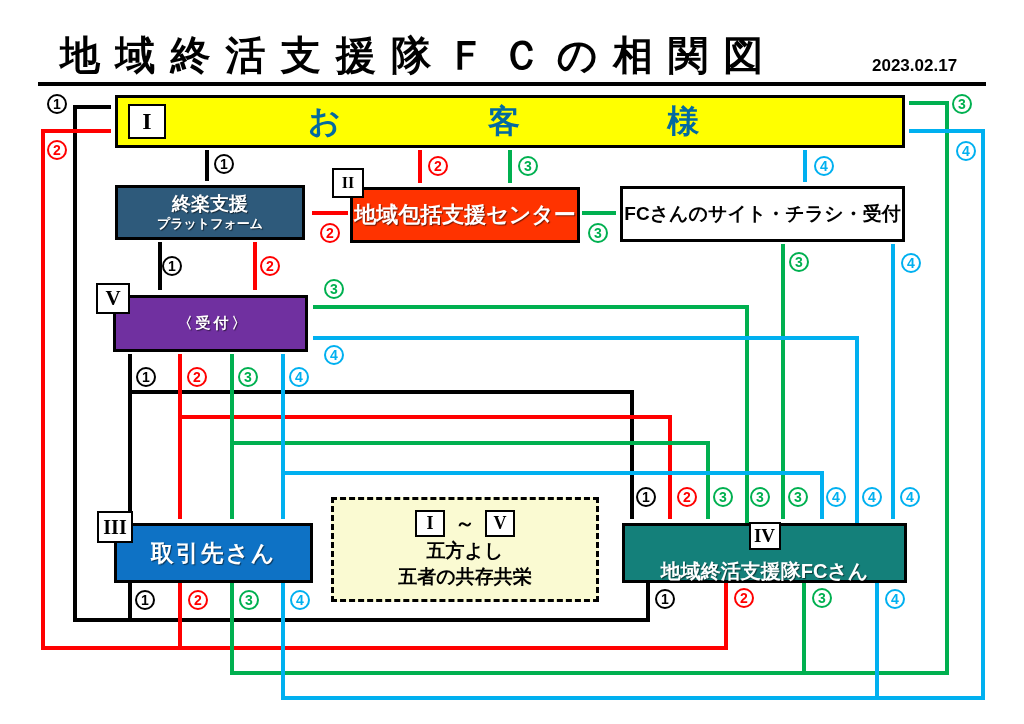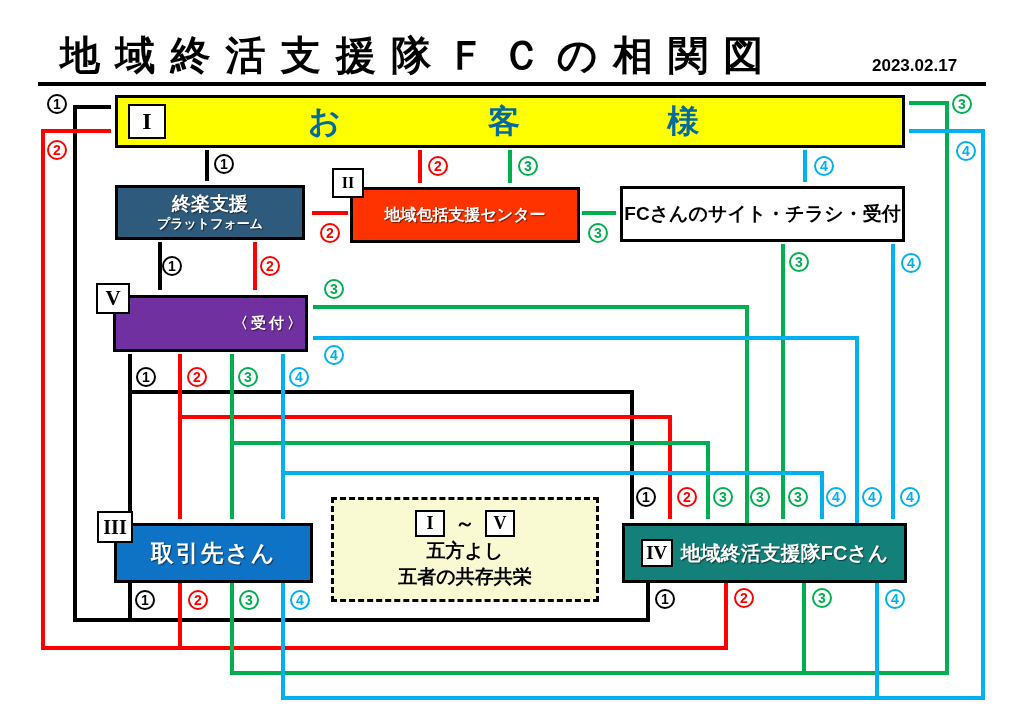--- a/index.html
+++ b/index.html
@@ -19,36 +19,36 @@
            font-family:"Liberation Serif","DejaVu Serif",serif;font-weight:bold;color:#000;z-index:6;}
   
   #b-customer{left:115px;top:95px;width:790px;height:53px;background:#FFFF00;z-index:4;}
   #b-customer .lbl{font-size:32px;font-weight:bold;color:#0369a1;letter-spacing:4.6em;padding-left:4.2em;white-space:nowrap;}
   #chip-1{left:128px;top:104px;width:38px;height:35px;font-size:24px;}
   
   #b-platform{left:115px;top:185px;width:190px;height:55px;background:#2E5A7B;z-index:4;line-height:1.2;}
   #b-platform .l1{font-size:19px;}#b-platform .l2{font-size:13px;}
   
   #b-houkatsu{left:350px;top:187px;width:230px;height:56px;background:#FF3300;z-index:4;}
-  #b-houkatsu .lbl{font-size:16px;}
+  #b-houkatsu .lbl{font-size:22px;}
   #chip-2{left:332px;top:168px;width:32px;height:30px;font-size:16px;}
   
   #b-fcsite{left:620px;top:186px;width:285px;height:56px;background:#ffffff;z-index:4;}
   #b-fcsite .lbl{font-size:19px;font-weight:bold;color:#000;white-space:nowrap;}
   
-  #b-club{left:113px;top:295px;width:195px;height:57px;background:#7030A0;z-index:4;align-items:flex-end;padding-left:6px;line-height:1.25;}
+  #b-club{left:113px;top:295px;width:195px;height:57px;background:#7030A0;z-index:4;align-items:center;padding-left:6px;line-height:1.25;}
   #b-club .l1{font-size:15px;letter-spacing:.2em;}
   #b-club .l2{font-size:21px;letter-spacing:.12em;padding-left:10px;}
   #chip-5{left:96px;top:283px;width:34px;height:31px;font-size:21px;}
   
   #b-torihiki{left:114px;top:523px;width:199px;height:60px;background:#0E72C5;z-index:4;}
   #b-torihiki .lbl{font-size:23px;letter-spacing:.08em;}
   #chip-3{left:97px;top:511px;width:36px;height:32px;font-size:20px;}
   
-  #b-fcteam{left:622px;top:523px;width:285px;height:60px;background:#14807A;z-index:4;flex-direction:row;gap:8px;}
+  #b-fcteam{left:622px;top:523px;width:285px;height:60px;background:#14807A;z-index:4;flex-direction:column;gap:8px;}
   #b-fcteam .inchip{position:static;width:32px;height:28px;font-size:19px;flex:none;}
   #b-fcteam .lbl{font-size:20px;}
   
   #b-goho{left:331px;top:497px;width:268px;height:105px;background:#FAFAD2;border:3px dashed #000;z-index:3;gap:2px;}
   #b-goho .row{display:flex;align-items:center;gap:10px;font-size:20px;font-weight:bold;color:#000;}
   #b-goho .inchip{position:static;width:30px;height:27px;font-size:18px;}
   #b-goho .l{font-size:19px;font-weight:bold;color:#000;line-height:1.25;}
   
   .cnum{position:absolute;transform:translate(-50%,-50%);width:20px;height:20px;border:2px solid currentColor;
         border-radius:50%;display:flex;align-items:center;justify-content:center;

